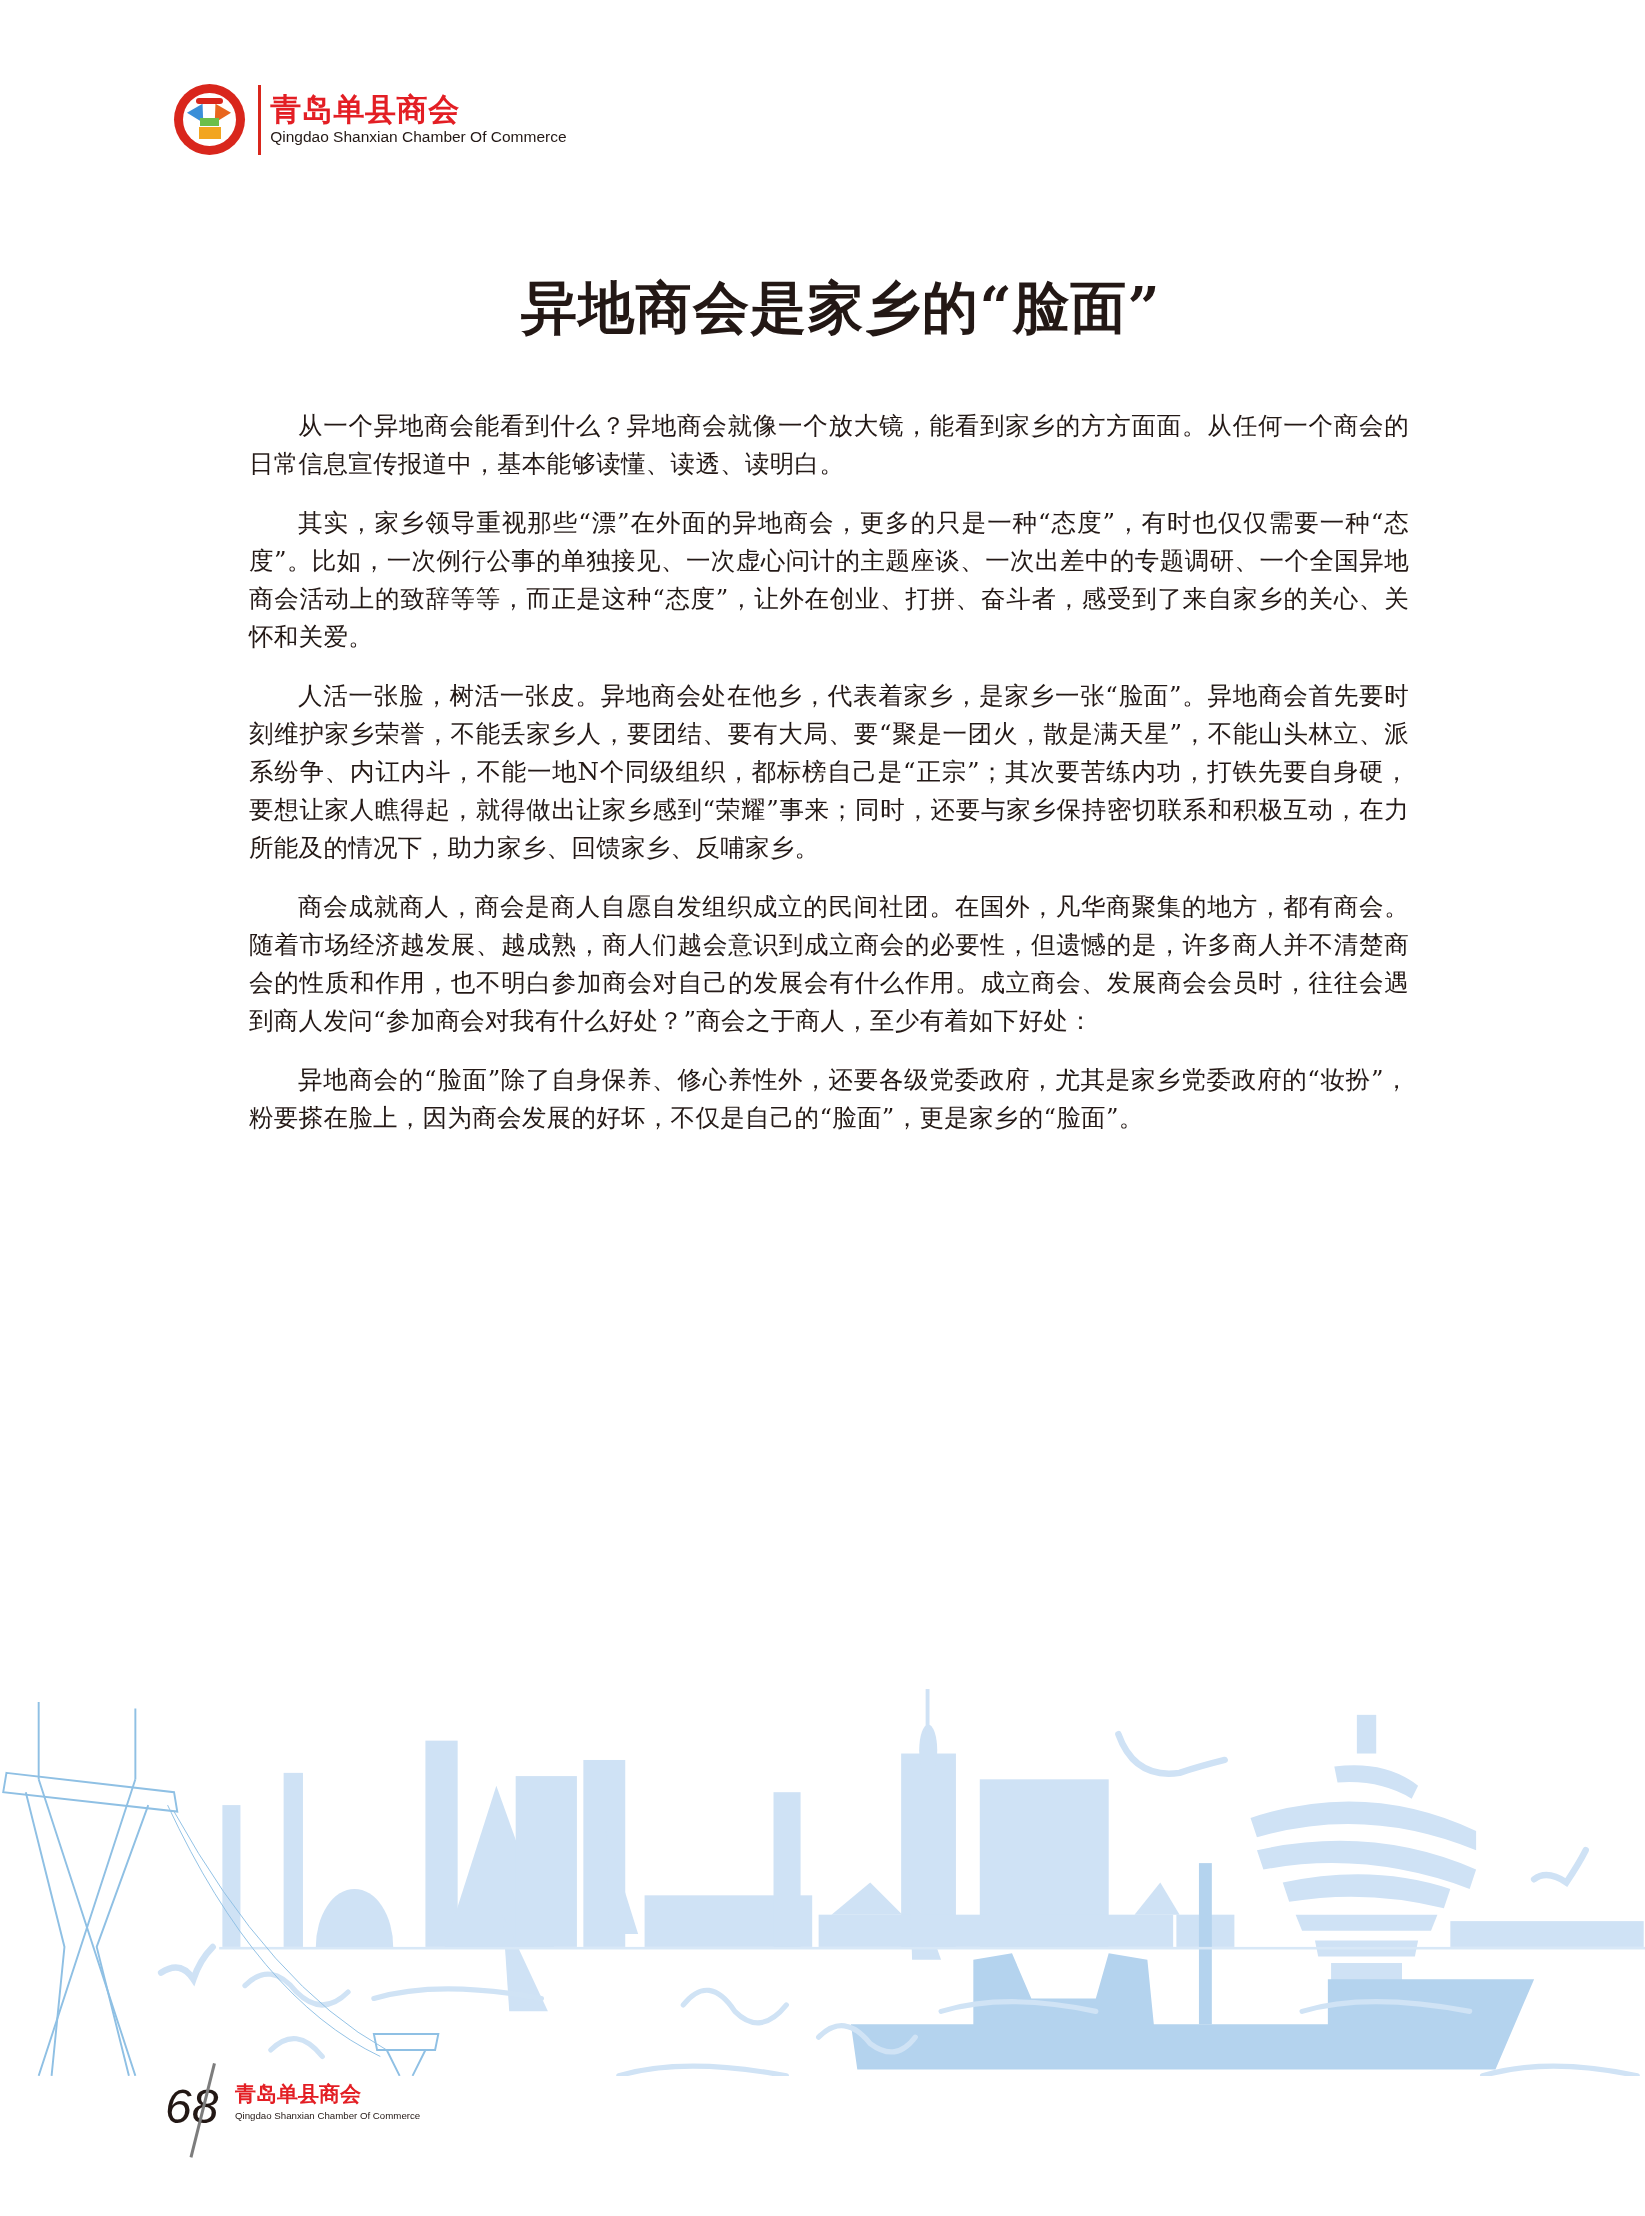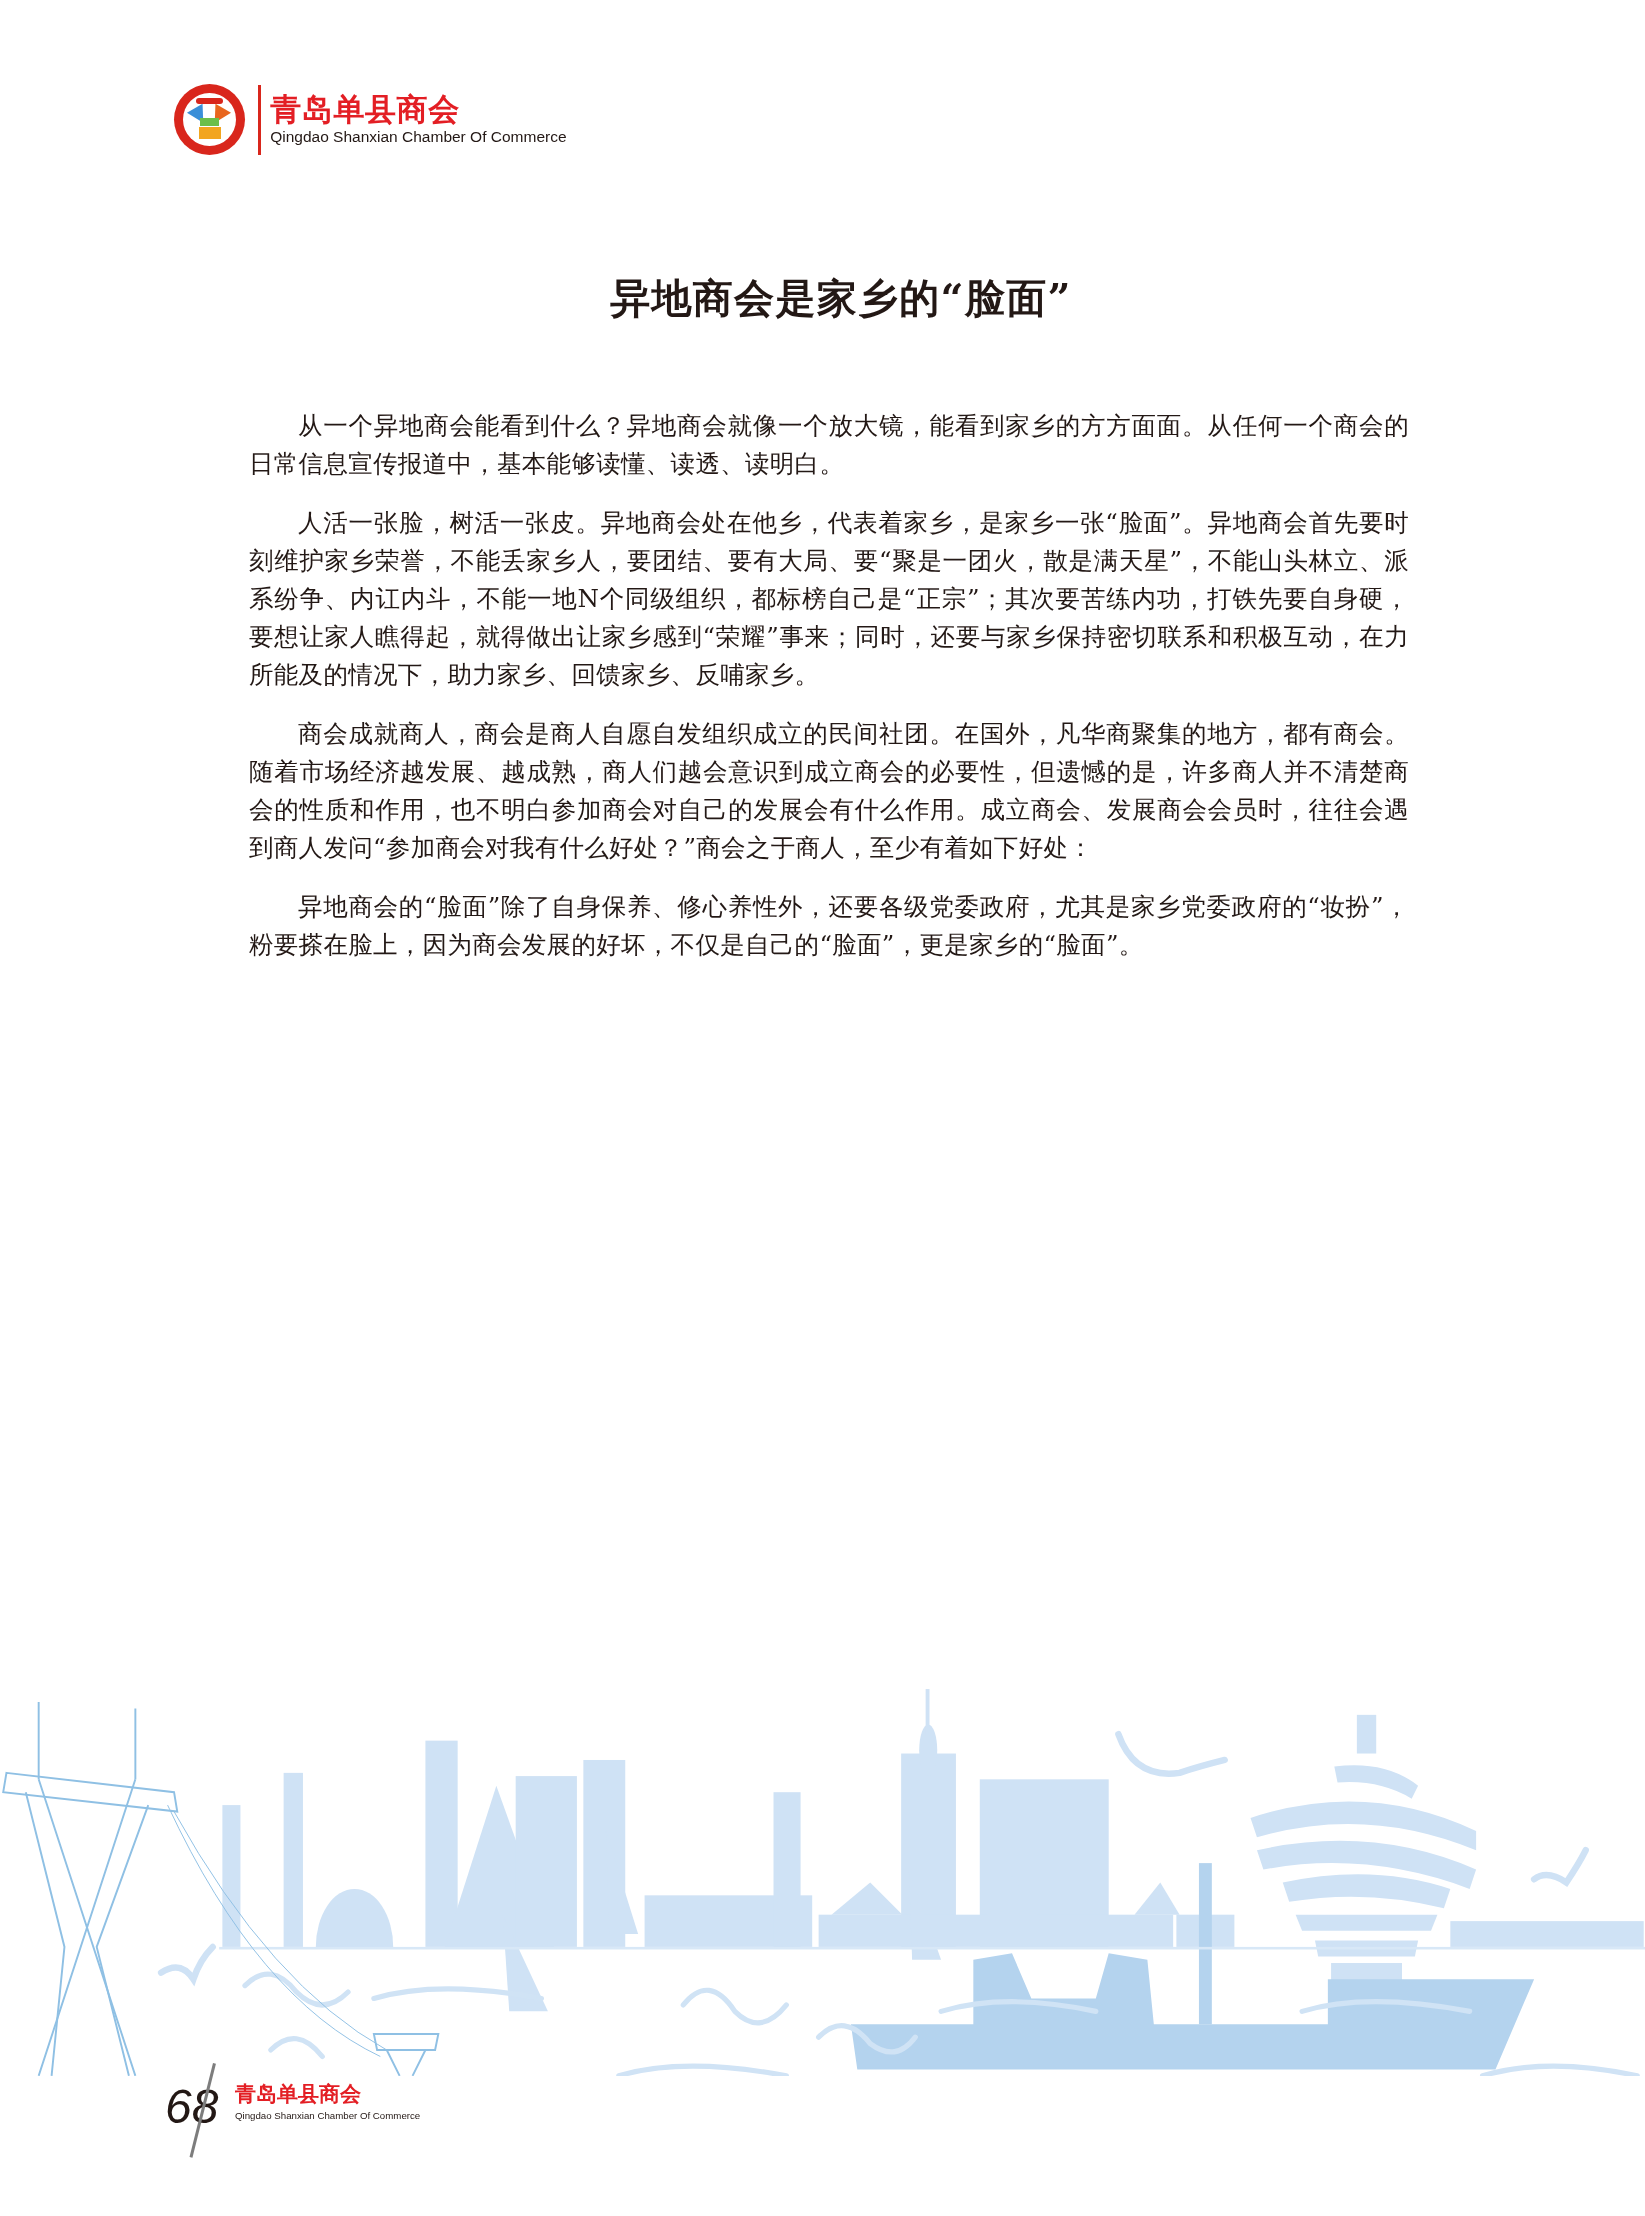--- a/index.html
+++ b/index.html
@@ -14,21 +14,21 @@
   .emblem .q2 { position:absolute; left:36px; top:23px; width:0; height:0; border-left:9px solid transparent; border-right:9px solid transparent; border-top:17px solid #e8661e; transform:rotate(30deg); }
   .emblem .q3 { position:absolute; left:26px; top:34px; width:19.3px; height:7.7px; background:#6bbf4a; }
   .emblem .q4 { position:absolute; left:24.5px; top:43px; width:22px; height:11.6px; background:#f2a51f; }
   .emblem .q5 { position:absolute; left:22px; top:14px; width:27px; height:6.4px; border-radius:3.9px; background:#d9261c; }
   .header .vbar { width:3.2px; height:70px; background:#d9261c; margin:0 9px 0 13px; }
   .brand-cn { font-family:"DejaVu Sans", sans-serif; font-weight:bold; font-size:31px; color:#e31e24; letter-spacing:0.6px; line-height:36px; }
   .brand-en { font-family:"Liberation Sans", sans-serif; font-size:15.5px; color:#231815; line-height:20.6px; }
 
   
   .title { position:absolute; left:0; right:0; top:271px; text-align:center;
-           font-size:40px; font-weight:bold; letter-spacing:1.3px;margin-left:37px; }
+           font-size:56px; font-weight:bold; letter-spacing:1.3px;margin-left:37px; }
 
   
   .body { position:absolute; left:249px; top:407px; width:1160px; }
   .para { font-size:24.5px; line-height:38px; text-indent:2em; margin:0 0 21px 0; text-align:justify; letter-spacing:0.3px; }
 
   
   .skyline { position:absolute; left:0; top:1676px; width:1645px; height:400px; }
 
   
   .page-num { position:absolute; left:165px; top:2079px; font-family:"Liberation Sans", sans-serif; font-style:italic; font-size:48px; color:#231815; }
@@ -53,20 +53,21 @@
   <div>
     <div class="brand-cn">青岛单县商会</div>
     <div class="brand-en">Qingdao Shanxian Chamber Of Commerce</div>
   </div>
 </div>
 
 <div class="title">异地商会是家乡的“脸面”</div>
 
 <div class="body">
   <p class="para">从一个异地商会能看到什么？异地商会就像一个放大镜，能看到家乡的方方面面。从任何一个商会的日常信息宣传报道中，基本能够读懂、读透、读明白。</p>
+  <p class="para">其实，家乡领导重视那些“漂”在外面的异地商会，更多的只是一种“态度”，有时也仅仅需要一种“态度”。比如，一次例行公事的单独接见、一次虚心问计的主题座谈、一次出差中的专题调研、一个全国异地商会活动上的致辞等等，而正是这种“态度”，让外在创业、打拼、奋斗者，感受到了来自家乡的关心、关怀和关爱。</p>
   <p class="para">人活一张脸，树活一张皮。异地商会处在他乡，代表着家乡，是家乡一张“脸面”。异地商会首先要时刻维护家乡荣誉，不能丢家乡人，要团结、要有大局、要“聚是一团火，散是满天星”，不能山头林立、派系纷争、内讧内斗，不能一地N个同级组织，都标榜自己是“正宗”；其次要苦练内功，打铁先要自身硬，要想让家人瞧得起，就得做出让家乡感到“荣耀”事来；同时，还要与家乡保持密切联系和积极互动，在力所能及的情况下，助力家乡、回馈家乡、反哺家乡。</p>
   <p class="para">商会成就商人，商会是商人自愿自发组织成立的民间社团。在国外，凡华商聚集的地方，都有商会。随着市场经济越发展、越成熟，商人们越会意识到成立商会的必要性，但遗憾的是，许多商人并不清楚商会的性质和作用，也不明白参加商会对自己的发展会有什么作用。成立商会、发展商会会员时，往往会遇到商人发问“参加商会对我有什么好处？”商会之于商人，至少有着如下好处：</p>
   <p class="para">异地商会的“脸面”除了自身保养、修心养性外，还要各级党委政府，尤其是家乡党委政府的“妆扮”，粉要搽在脸上，因为商会发展的好坏，不仅是自己的“脸面”，更是家乡的“脸面”。</p>
 </div>
 
 <svg class="skyline" viewBox="0 0 2552 620" xmlns="http://www.w3.org/2000/svg">
   <g fill="#cfe2f5">
 
     <rect x="345" y="200" width="28" height="220"></rect>
     <rect x="440" y="150" width="30" height="270"></rect>

